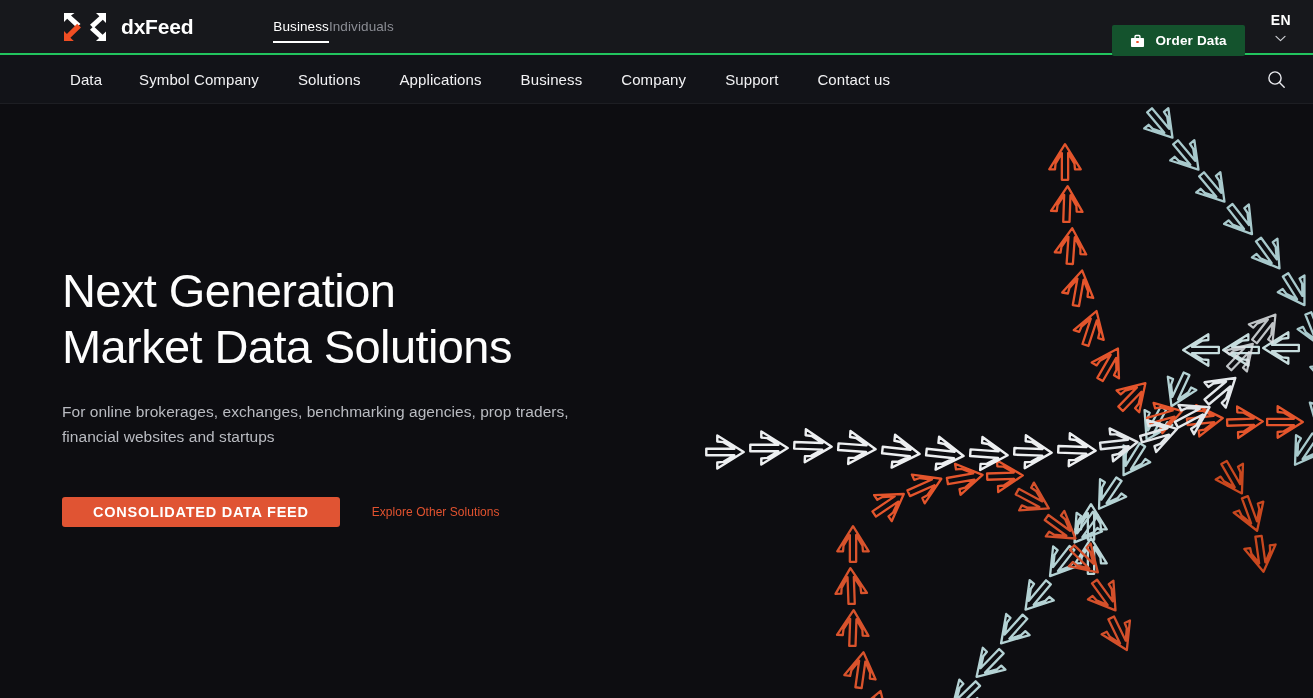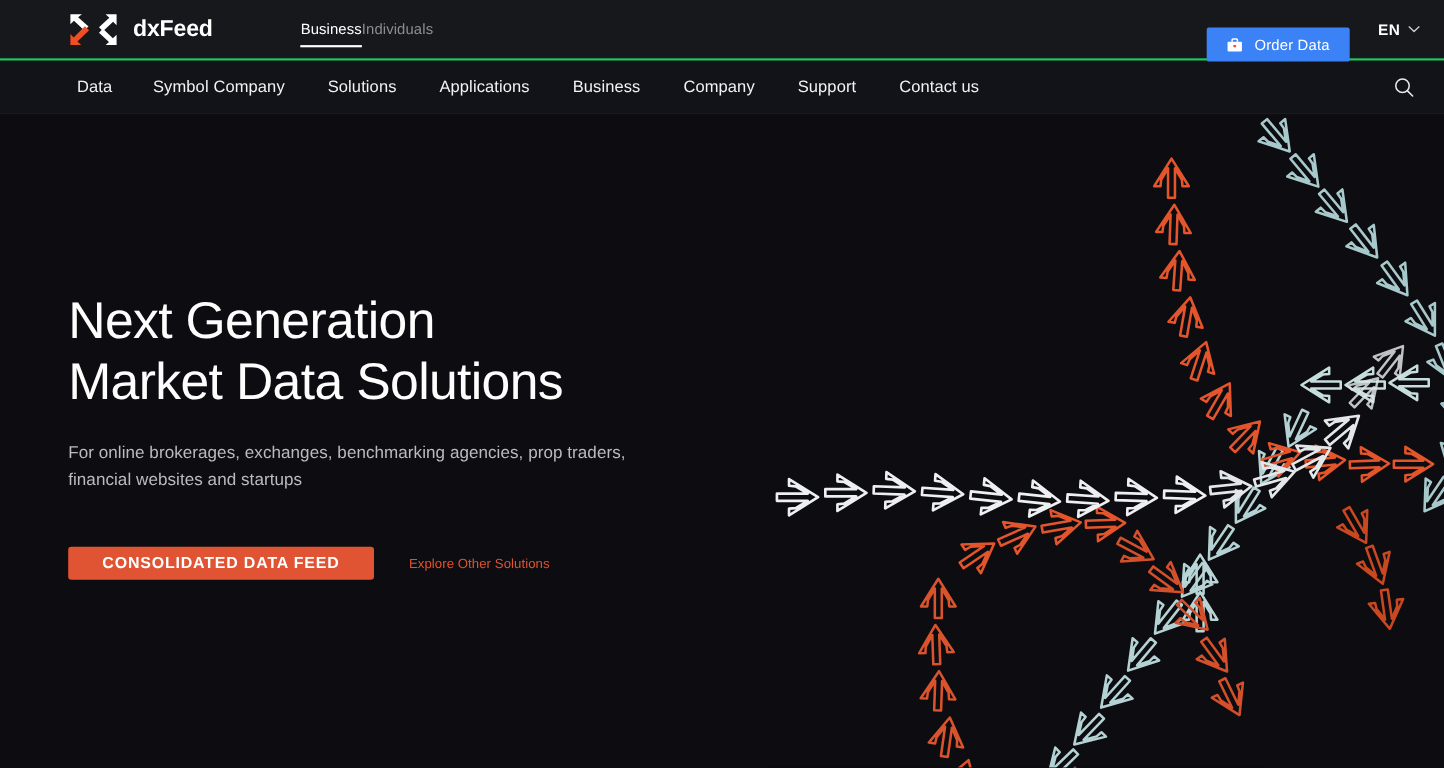--- a/index.html
+++ b/index.html
@@ -34,28 +34,28 @@
   }
   .aud-tab.active { color: #ffffff; }
   .aud-tab.active::after {
     content: ""; position: absolute; left: 0; right: 0; bottom: 10px;
     height: 2px; background: #ffffff;
   }
 
   .topbar-right { margin-left: auto; display: flex; align-items: center; gap: 26px; }
   .order-btn {
     display: flex; align-items: center; gap: 10px;
-    background: #3b82f6; color: #fff;
+    background: #14532d; color: #fff;
     border: none; border-radius: 2px;
     height: 31px; padding: 0 18px;
-    font-size: 13.5px; font-weight: 400; letter-spacing: 0.15px;
+    font-size: 13.5px; font-weight: 700; letter-spacing: 0.15px;
     font-family: "Liberation Sans", sans-serif; cursor: pointer; margin-top: 28px;
   }
   .briefcase { width: 15px; height: 14px; display: block; }
-  .lang { display: flex; align-items: center; gap: 7px; cursor: pointer; }
+  .lang { display: flex; align-items: center; gap: 7px; cursor: pointer; flex-direction: column; }
   .lang-code { color: #ffffff; font-size: 14px; font-weight: 700; letter-spacing: 0.4px; }
   .chev { width: 11px; height: 7px; display: block; }
 
   
   .mainnav {
     height: 49px; background: #121318;
     display: flex; align-items: center;
     padding: 0 22px 0 62px;
     border-bottom: 1px solid #1d1e23;
   }

